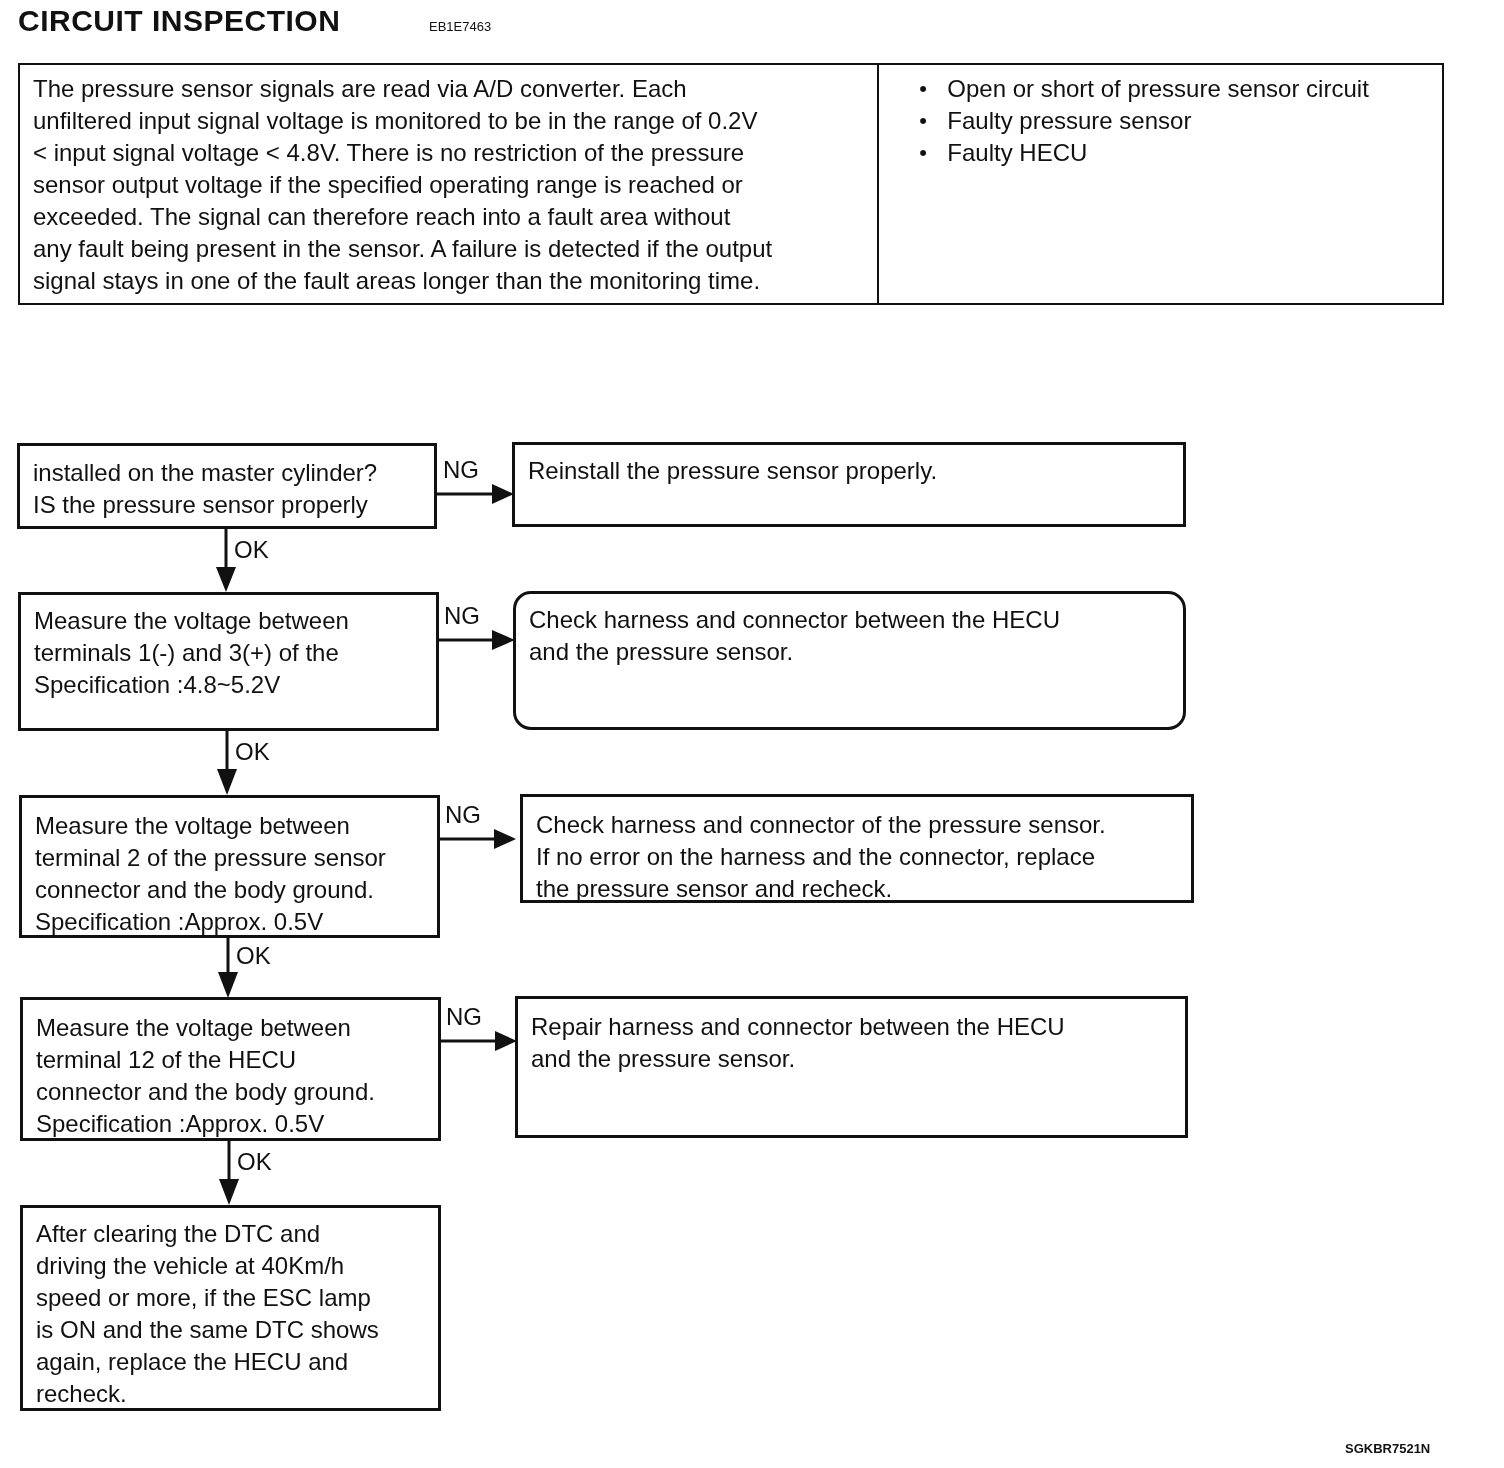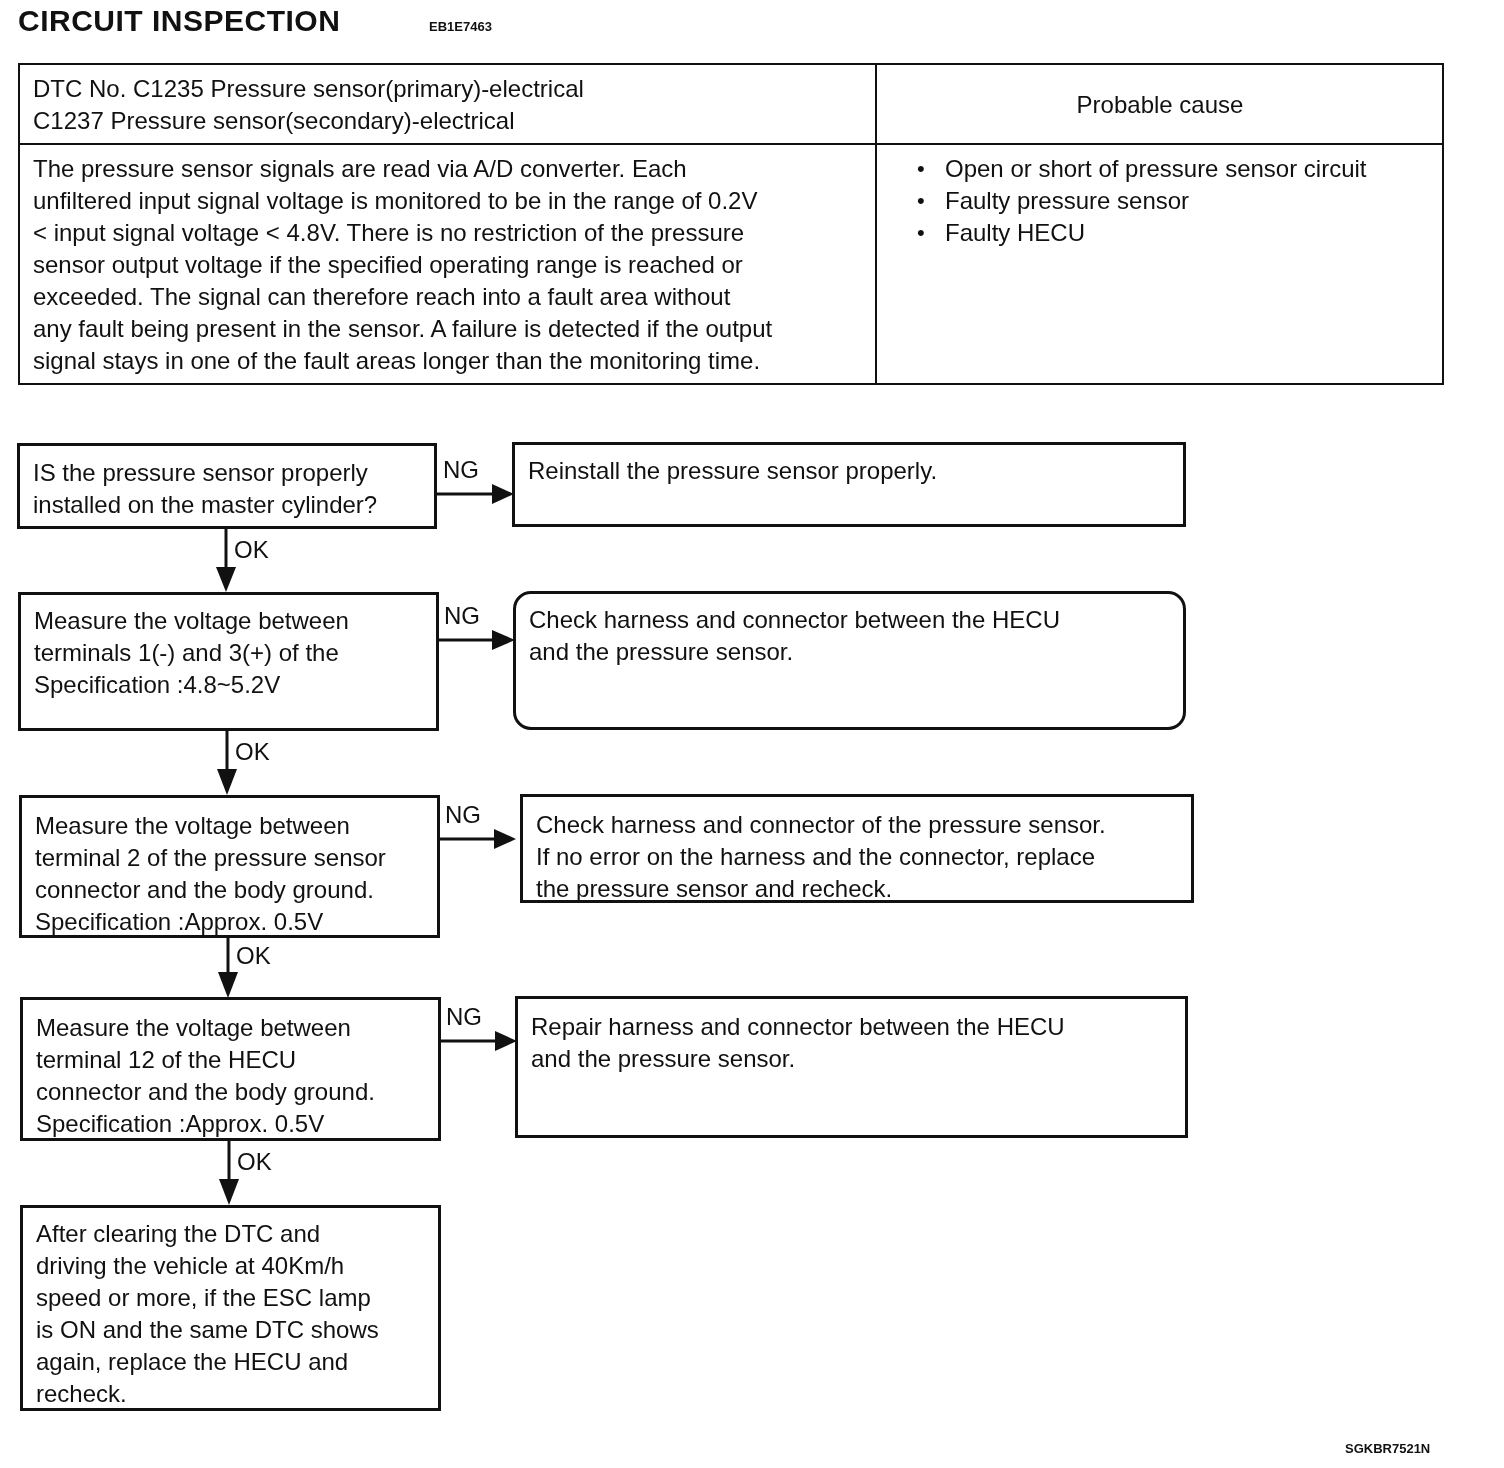--- a/index.html
+++ b/index.html
@@ -6,21 +6,21 @@
   body {
     width: 1504px; height: 1468px; position: relative; overflow: hidden;
     font-family: "Liberation Sans", "DejaVu Sans", sans-serif; color: #111;
   }
   .abs { position: absolute; }
   .title {
     left: 18px; top: 4px; font-size: 30px; font-weight: bold; letter-spacing: 0.5px;
     font-family: "Liberation Sans", sans-serif;
   }
   .code {
-    left: 394px; top: 19px; font-size: 13px; font-weight: bold; padding-left: 35px;
+    left: 394px; top: 19px; font-size: 13px; font-weight: normal; padding-left: 35px;
   }
   .footer-code {
     left: 1345px; top: 1441px; font-size: 13px; font-weight: bold;
   }
   table.dtc {
     position: absolute; left: 18px; top: 63px; width: 1426px;
     border-collapse: collapse; font-size: 24px; line-height: 32px;
   }
   table.dtc td {
     border: 2px solid #111; vertical-align: top; padding: 8px 12px 6px 13px;
@@ -42,27 +42,20 @@
   svg.connectors { position: absolute; left: 0; top: 0; }
 </style>
 </head>
 <body>
 
 <div class="abs title">CIRCUIT INSPECTION</div>
 <div class="abs code">EB1E7463</div>
 
 <table class="dtc">
   <tbody>
-      <tr>
-    <td class="hdr-left">
-      <div>DTC No.  C1235 Pressure sensor(primary)-electrical</div>
-      <div>C1237 Pressure sensor(secondary)-electrical</div>
-    </td>
-    <td class="hdr-right">Probable cause</td>
-  </tr>
   <tr>
     <td class="desc">
       <div>The pressure sensor signals are read via A/D converter.  Each</div>
       <div>unfiltered input signal voltage is monitored to be in the range of 0.2V</div>
       <div>&lt; input signal voltage &lt; 4.8V. There is no restriction of the pressure</div>
       <div>sensor output voltage if the specified operating range is reached or</div>
       <div>exceeded.  The signal can therefore reach into a fault area without</div>
       <div>any fault being present in the sensor. A failure is detected if the output</div>
       <div>signal stays in one of the fault areas longer than the monitoring time.</div>
     </td>
@@ -122,22 +115,22 @@
 <div class="lbl" style="left:444px; top:602px;">NG</div>
 <div class="lbl" style="left:445px; top:801px;">NG</div>
 <div class="lbl" style="left:446px; top:1003px;">NG</div>
 
 <div class="lbl" style="left:234px; top:536px;">OK</div>
 <div class="lbl" style="left:235px; top:738px;">OK</div>
 <div class="lbl" style="left:236px; top:942px;">OK</div>
 <div class="lbl" style="left:237px; top:1148px;">OK</div>
 
 <div class="box" style="left:17px; top:443px; width:420px; height:86px; padding-top:11px;">
+  <div>installed on the master cylinder?</div>
   <div>IS the pressure sensor properly</div>
-  <div>installed on the master cylinder?</div>
 </div>
 <div class="box" style="left:18px; top:592px; width:421px; height:139px; padding-top:10px;">
   <div>Measure the voltage between</div>
   <div>terminals 1(-) and 3(+) of the</div>
   <div>Specification :4.8~5.2V</div>
 </div>
 <div class="box" style="left:19px; top:795px; width:421px; height:143px;">
   <div>Measure the voltage between</div>
   <div>terminal 2 of the pressure sensor</div>
   <div>connector and the body ground.</div>

